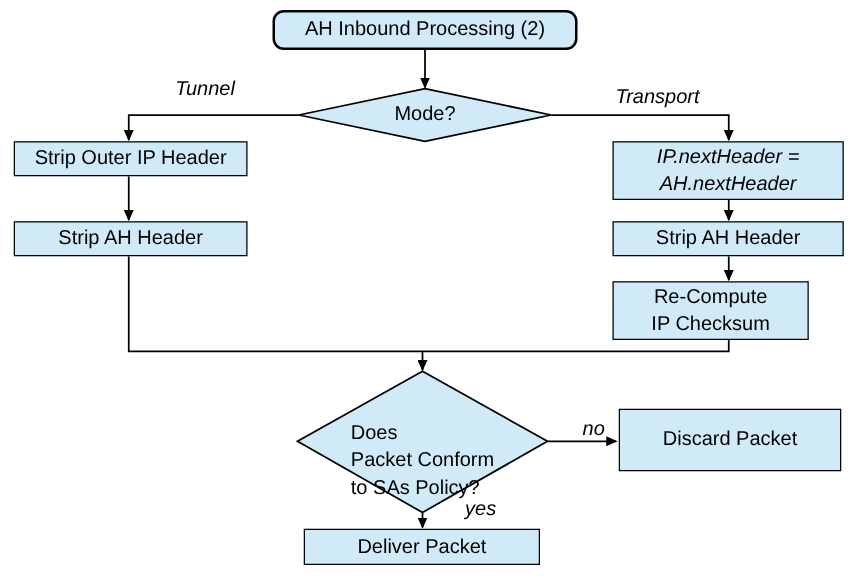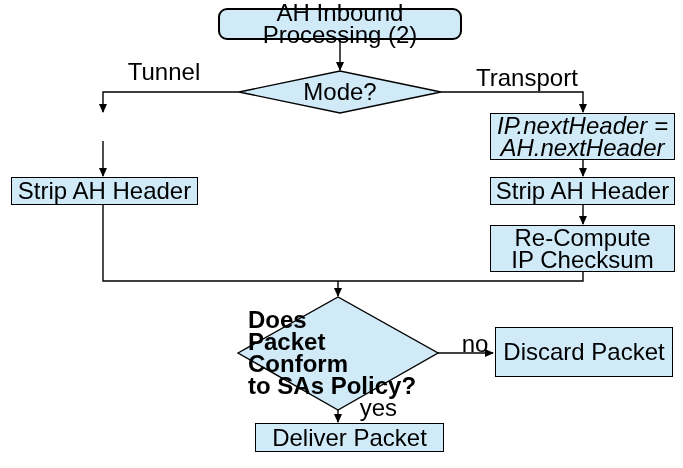--- a/index.html
+++ b/index.html
@@ -6,21 +6,21 @@
   html, body { background: #ffffff; }
   body {
     font-family: "Liberation Sans", sans-serif;
     color: var(--text, #000);
   }
   .canvas {
     position: relative;
     width: 683px;
     height: 468px;
     background: var(--background, #ffffff);
-    font-size: 24px;
+    font-size: 16px;
     overflow: hidden;
   }
   svg.connector-layer {
     position: absolute;
     left: 0; top: 0;
     width: 683px; height: 468px;
   }
   .diamond {
     fill: var(--node-fill, #d0eaf8);
     stroke: var(--node-stroke, #000);
@@ -53,20 +53,21 @@
     align-items: center;
     justify-content: center;
     text-align: left;
     line-height: 22px;
     white-space: pre-line;
   }
   .elabel {
     position: absolute;
     text-align: center;
     line-height: 22px;
+    font-style: italic;
   }
 </style>
 </head>
 <body>
 
 <div class="canvas">
 
   <svg class="connector-layer" viewBox="0 0 683 468">
     <defs>
       <marker id="arrow" markerWidth="9" markerHeight="8" refX="8" refY="4" orient="auto" markerUnits="userSpaceOnUse">
@@ -84,38 +85,39 @@
     <path class="edge" d="M338,281 V296" marker-end="url(#arrow)"></path>
     <path class="edge" d="M438,353 H493" marker-end="url(#arrow)"></path>
     <path class="edge" d="M338,410 V422" marker-end="url(#arrow)"></path>
 
     <polygon class="diamond" points="239,92 340,71 441,92 340,113"></polygon>
     <polygon class="diamond" points="238,353 338,297 438,353 338,410"></polygon>
   </svg>
 
   <div class="node start" style="left:218px; top:8px; width:244px; height:32px;">AH Inbound Processing (2)</div>
 
+  <div class="node" style="left:11px; top:113px; width:187px; height:28px;">Strip Outer IP Header</div>
 
   <div class="node" style="left:11px; top:177px; width:187px; height:28px;">Strip AH Header</div>
 
   <div class="node" style="left:490px; top:113px; width:185px; height:47px;font-style:italic;">IP.nextHeader =
 AH.nextHeader</div>
 
   <div class="node" style="left:490px; top:177px; width:185px; height:28px;">Strip AH Header</div>
 
-  <div class="node" style="left:490px; top:225px; width:185px; height:47px;">Re-Compute
+  <div class="node" style="left:490px; top:225px; width:157px; height:47px;">Re-Compute
 IP Checksum</div>
 
   <div class="node" style="left:495px; top:327px; width:178px; height:50px;text-align:center;">Discard Packet</div>
 
-  <div class="node" style="left:255px; top:423px; width:189px; height:29px;">Deliver Packet</div>
+  <div class="node" style="left:243px; top:423px; width:189px; height:29px;">Deliver Packet</div>
 
   <div class="dtext" style="left:270px; top:81px; width:140px; height:22px;">Mode?</div>
 
-  <div class="dtext" style="left:248px; top:320px; width:180px; height:66px;font-weight:bold;">Does
+  <div class="dtext" style="left:248px; top:336px; width:180px; height:66px;">Does
 Packet Conform
 to SAs Policy?</div>
 
   <div class="elabel" style="left:126px; top:61px; width:76px;">Tunnel</div>
 
   <div class="elabel" style="left:476px; top:67px; width:100px;">Transport</div>
 
   <div class="elabel" style="left:457px; top:333px; width:36px;">no</div>
 
   <div class="elabel" style="left:359px; top:397px; width:38px;text-align:right;">yes</div>

